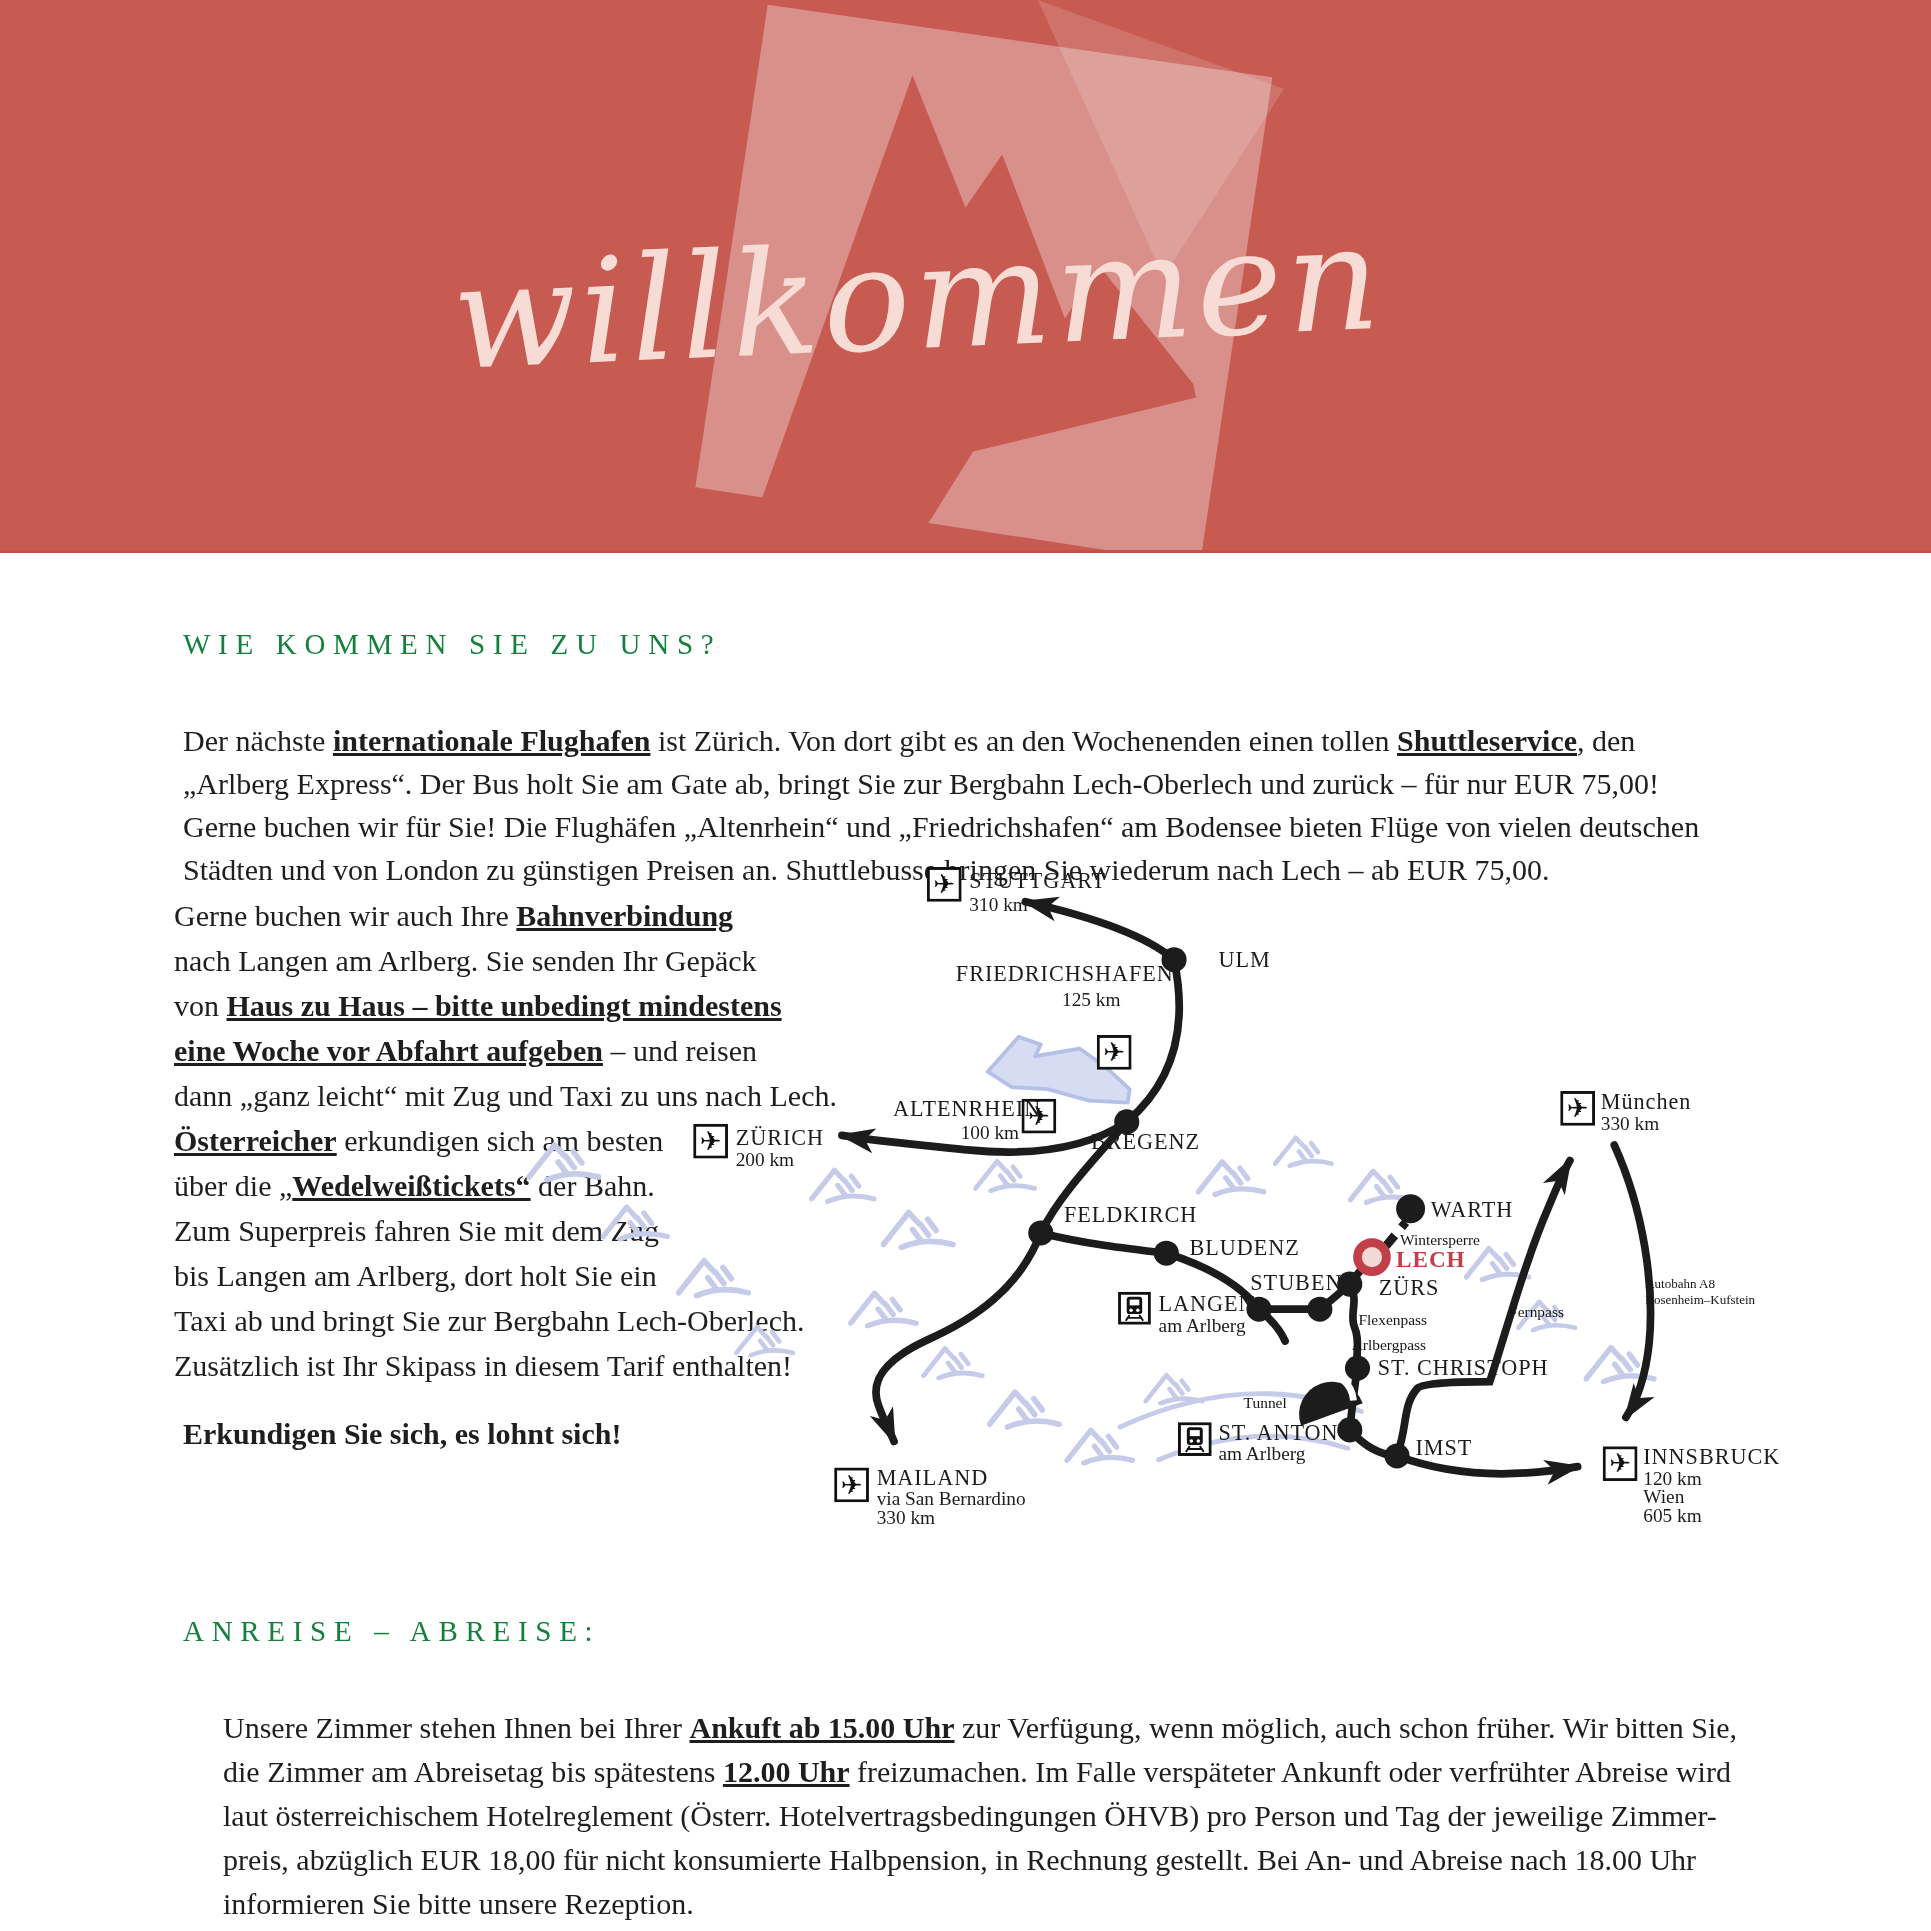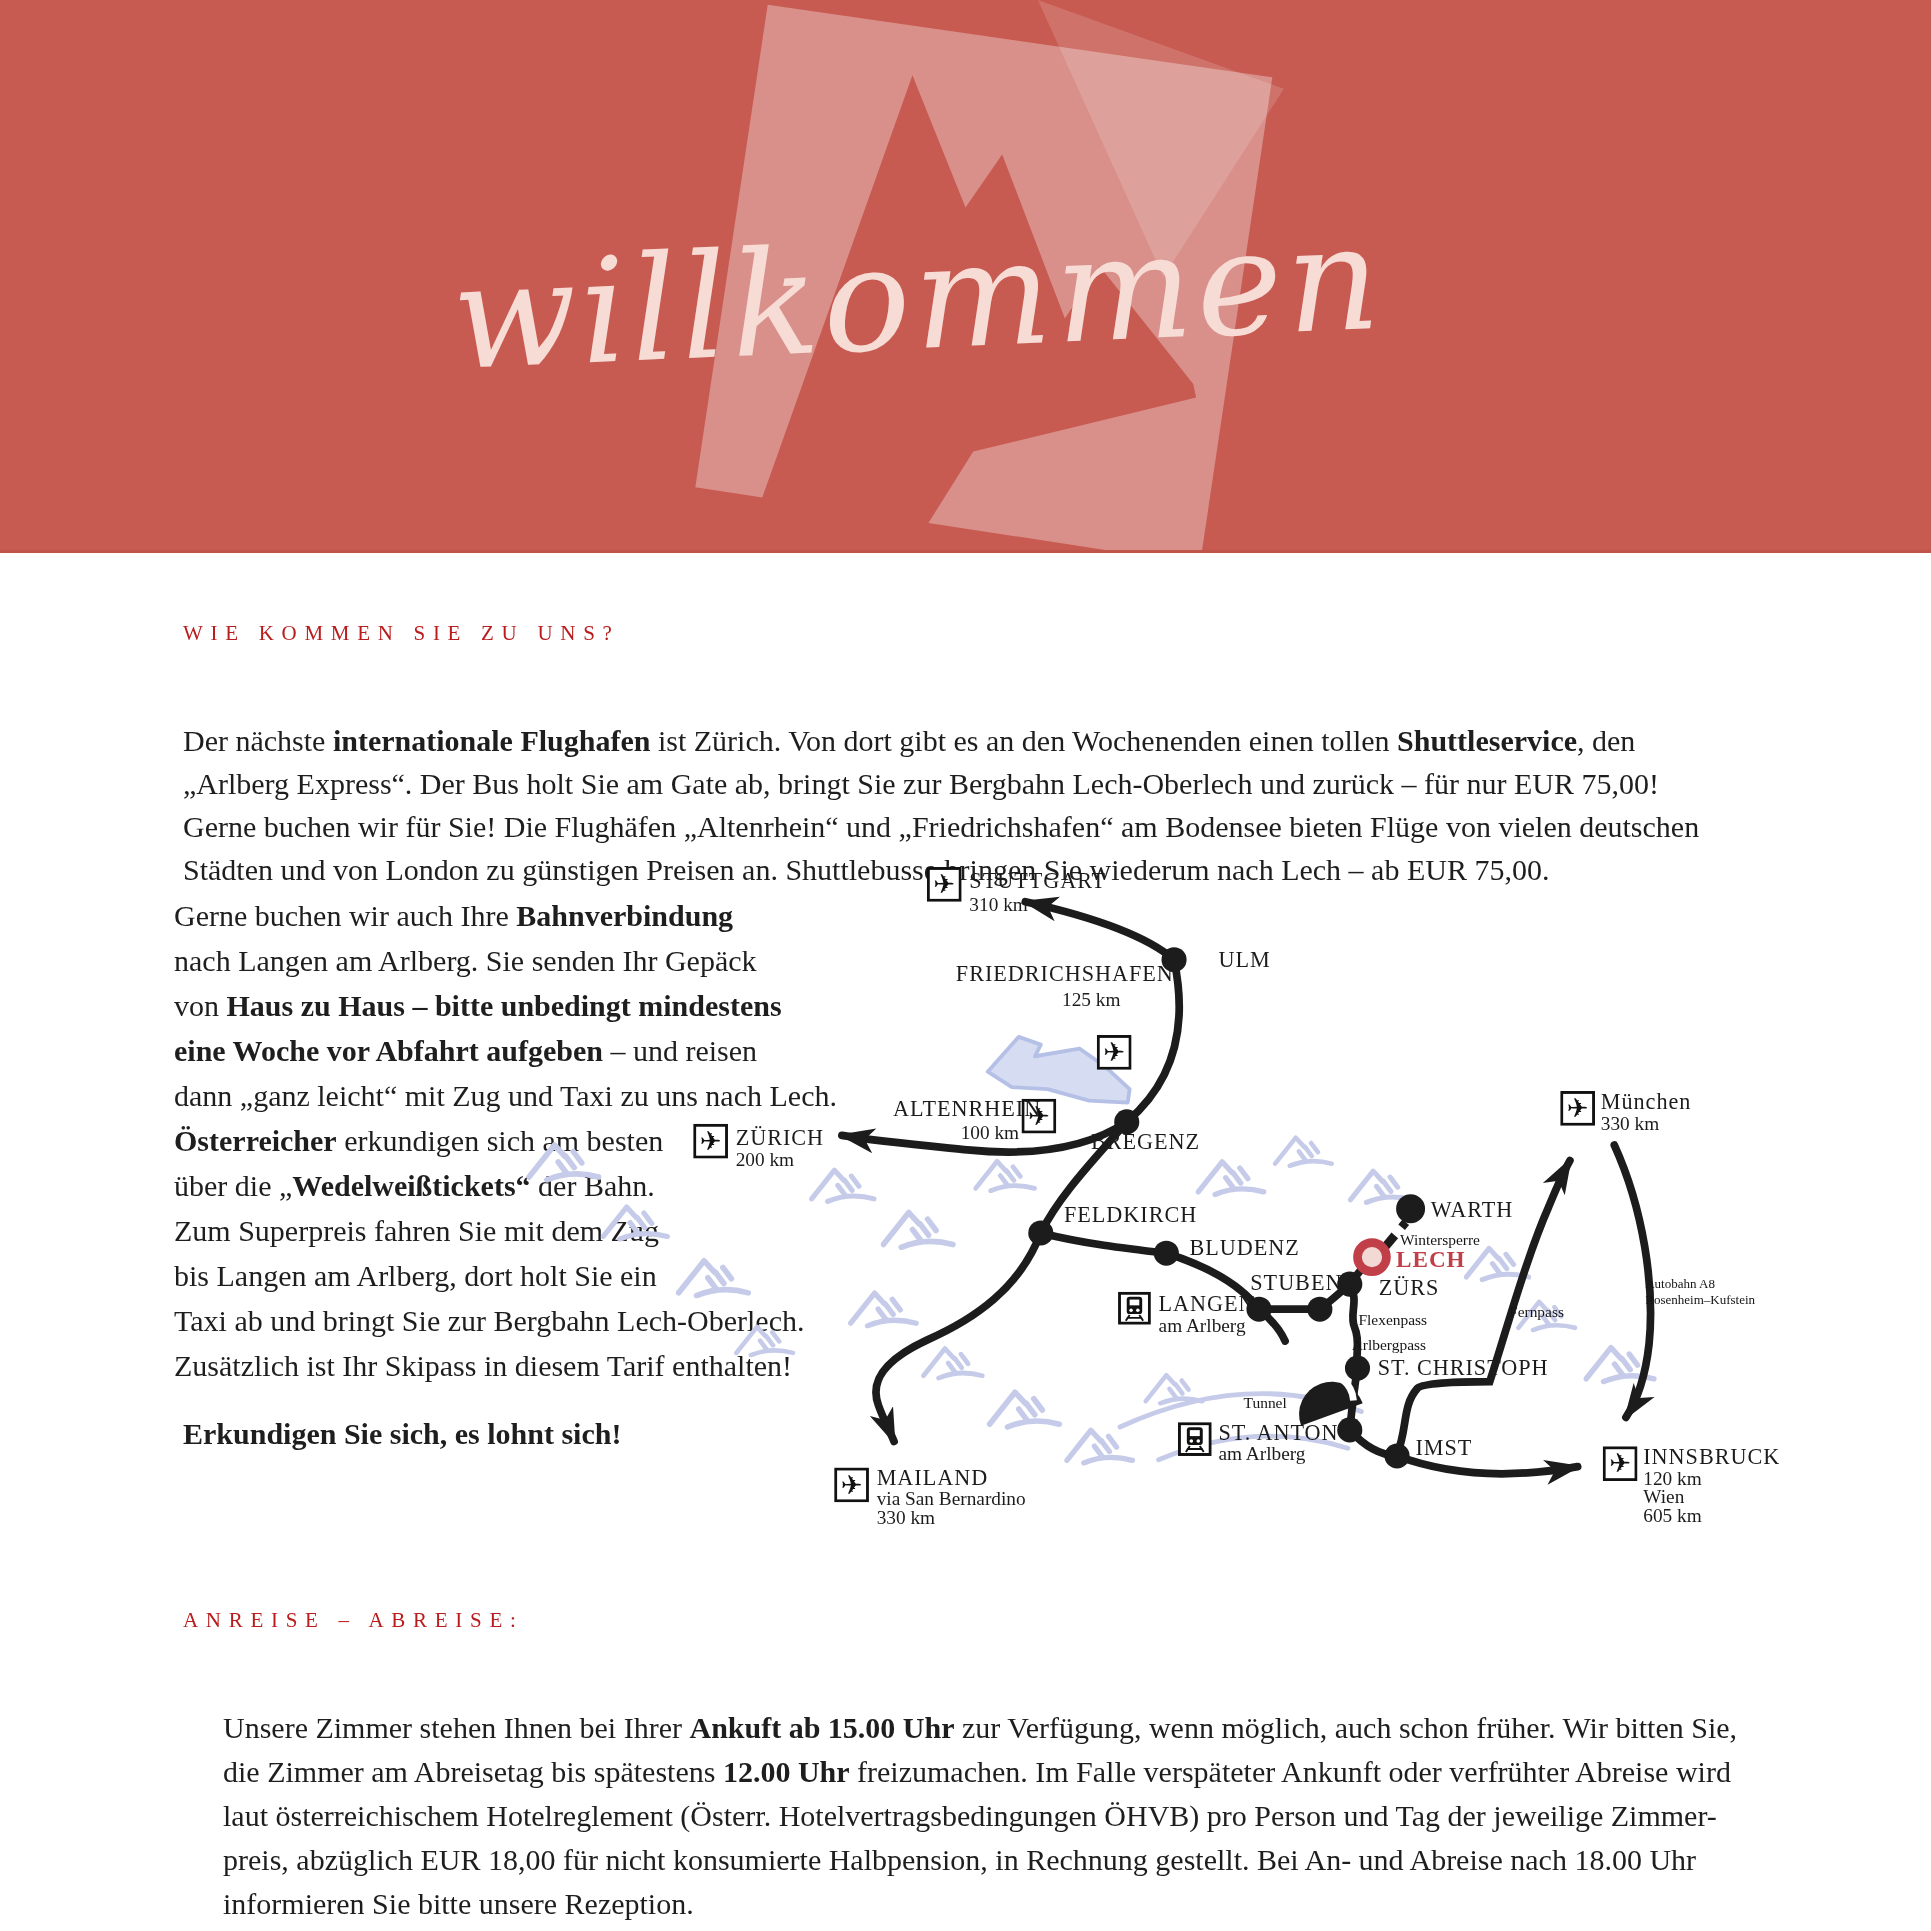--- a/index.html
+++ b/index.html
@@ -6,29 +6,29 @@
   .page{position:relative;width:1931px;height:1931px;background:#ffffff;overflow:hidden;
         font-family:"Liberation Serif","DejaVu Serif",serif;color:#1e1e1e;}
   
   .banner{position:absolute;left:0;top:0;width:1931px;height:550px;background:#c75a51;border-bottom:3.9px solid #bf544b;}
   .banner svg{position:absolute;left:0;top:0;}
   .script{position:absolute;left:452px;top:210px;width:1062px;
           font-family:"DejaVu Serif","Liberation Serif",serif;font-style:italic;
           font-size:145px;letter-spacing:3.9px;color:#f7dcd5;transform:rotate(-2.5deg);
           font-weight:normal;white-space:nowrap;}
   
-  .h2{position:absolute;font-size:21px;font-weight:400;letter-spacing:7.7px;color:#b91c1c;white-space:nowrap;}
+  .h2{position:absolute;font-size:29px;font-weight:400;letter-spacing:7.7px;color:#15803d;white-space:nowrap;}
   .h-how{left:183px;top:604px;}
   .h-arr{left:183px;top:1591px;text-align:center;}
   .para{position:absolute;font-size:30px;line-height:43px;white-space:nowrap;color:#1e1e1e;}
   .p1{left:183px;top:689px;}
   .leftcol{left:174px;top:875px;line-height:45px;margin-top:18px;}
   .cta{left:183px;top:1382px;font-weight:bold;}
   .p2{left:183px;top:1676px;line-height:44px;margin-left:40px;}
-  .para b{font-weight:bold;}
+  .para b{font-weight:bold;text-decoration:underline;}
   
   .map{position:absolute;left:0;top:0;pointer-events:none;}
   .road{fill:none;stroke:#1c1c1c;stroke-width:8;stroke-linecap:round;}
   .dash{fill:none;stroke:#1c1c1c;stroke-width:9;stroke-dasharray:15 11;stroke-linecap:butt;}
   .node{fill:#1c1c1c;}
   .city{font-family:"Liberation Serif",serif;font-size:23px;fill:#1c1c1c;letter-spacing:1px;}
   .info{font-family:"Liberation Serif",serif;font-size:20px;fill:#1c1c1c;}
   .small{font-family:"Liberation Serif",serif;font-size:16px;fill:#151515;}
   .tiny{font-family:"Liberation Serif",serif;font-size:13.5px;fill:#151515;}
   .lech-label{font-family:"Liberation Serif",serif;font-size:24px;font-weight:bold;fill:#c13f48;letter-spacing:1px;}

